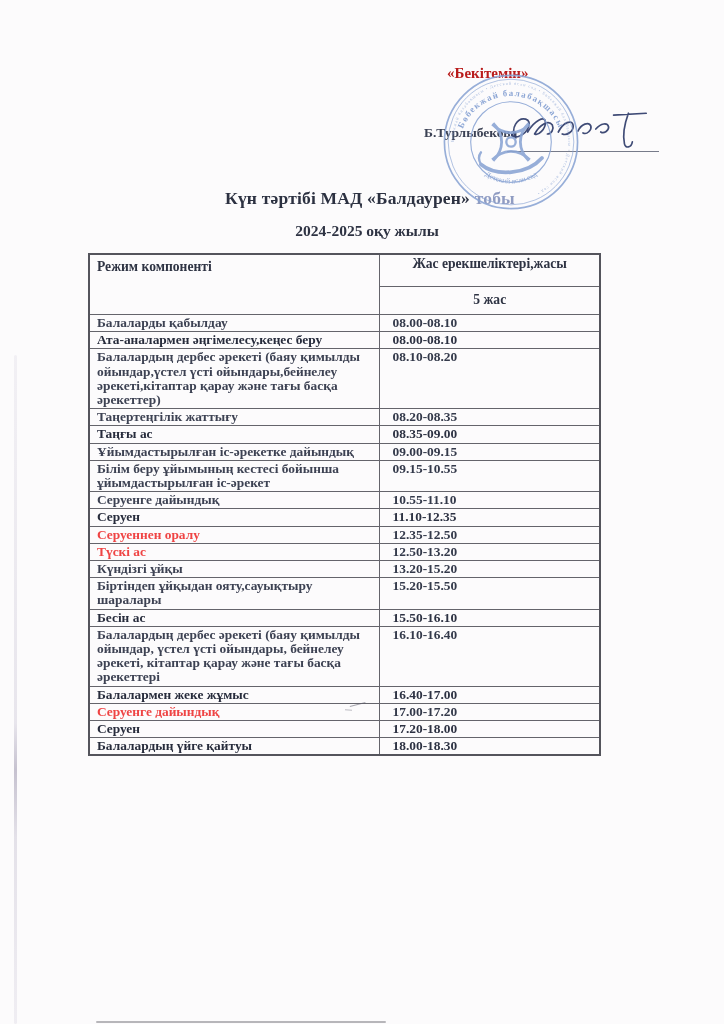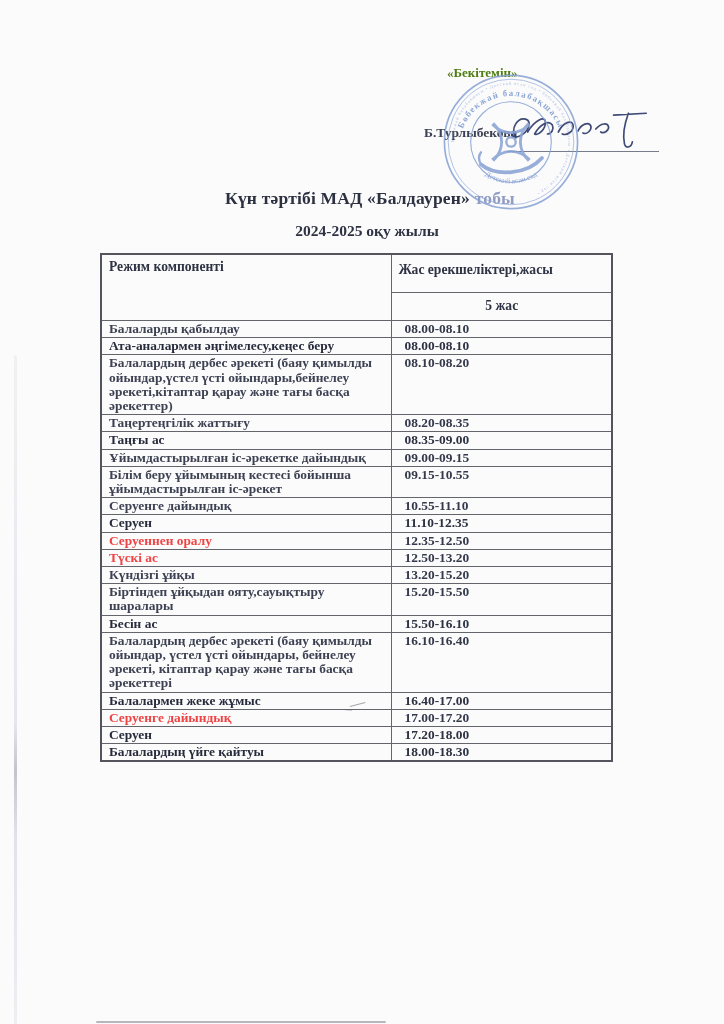--- a/index.html
+++ b/index.html
@@ -5,21 +5,21 @@
   html,body{margin:0;padding:0;background:#e9e7ea;}
   .page{
     position:relative;width:724px;height:1024px;overflow:hidden;
     background:#fcfbfc;
     font-family:"Liberation Serif","DejaVu Serif",serif;
     color:#3c4152;
   }
   
   .approve-label{
     position:absolute;left:447px;top:65px;
-    font-size:13px;font-weight:700;color:#4d7c0f;white-space:nowrap;z-index:2;
+    font-size:15px;font-weight:700;color:#b91c1c;white-space:nowrap;z-index:2;
   }
   .org-line{
     position:absolute;left:397px;top:95px;
     font-size:13px;font-weight:700;color:#404659;white-space:nowrap;z-index:2;
   }
   .director-line{
     position:absolute;left:424px;top:125px;
     font-size:13.5px;font-weight:700;color:#3b4154;white-space:nowrap;z-index:2;
   }
   .signature-svg{position:absolute;left:502px;top:110px;width:158px;height:44px;z-index:3;}
@@ -44,24 +44,24 @@
     position:absolute;left:88px;top:253px;width:511px;
     border-collapse:collapse;table-layout:fixed;z-index:2;
     font-size:13.4px;line-height:14.2px;color:#3d4253;
   }
   .schedule col.c1{width:290px;}
   .schedule col.c2{width:221px;}
   .schedule th,.schedule td{
     border:1px solid #64646b;vertical-align:top;
     padding:1px 6px 1px 7px;text-align:left;font-weight:700;
   }
-  .schedule{border:2px solid #54545c;margin-left:12px;}
+  .schedule{border:2px solid #54545c;}
   .schedule th{font-weight:700;color:#2e3343;font-size:13.6px;}
   .schedule th.regime{height:28px;padding-top:5px;}
-  .schedule th.agecol{height:28px;text-align:left;padding-top:8px;}
+  .schedule th.agecol{height:28px;text-align:center;padding-top:2px;}
   .schedule th.ageval{height:25px;text-align:center;vertical-align:middle;}
   .schedule td.time{padding-left:13px;white-space:nowrap;color:#343a4b;}
   tr.tone-bold td.activity{font-weight:700;color:#272c3c;}
   tr.tone-bold td.time{color:#2d3243;}
   tr.tone-light td{color:#ef4444;}
   
   .scan-line-left{
     position:absolute;left:14px;top:355px;width:3px;height:669px;
     background:linear-gradient(to bottom,
       rgba(150,140,175,.10) 0%, rgba(140,130,165,.18) 55%,

